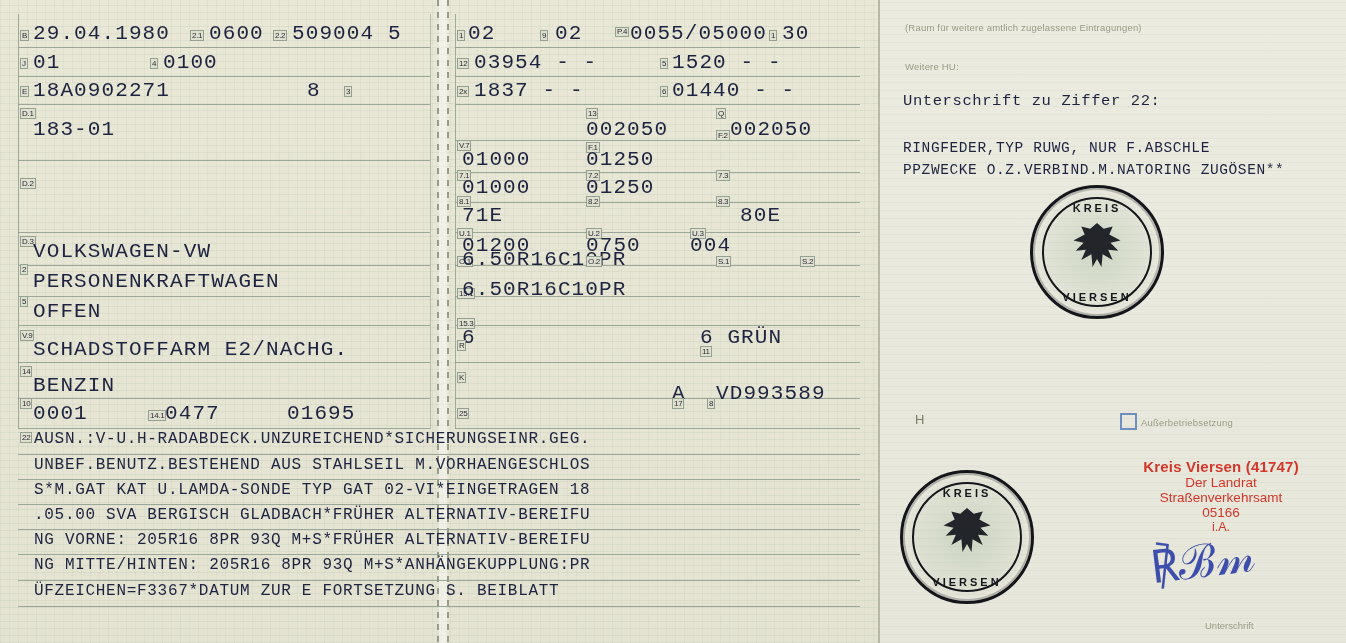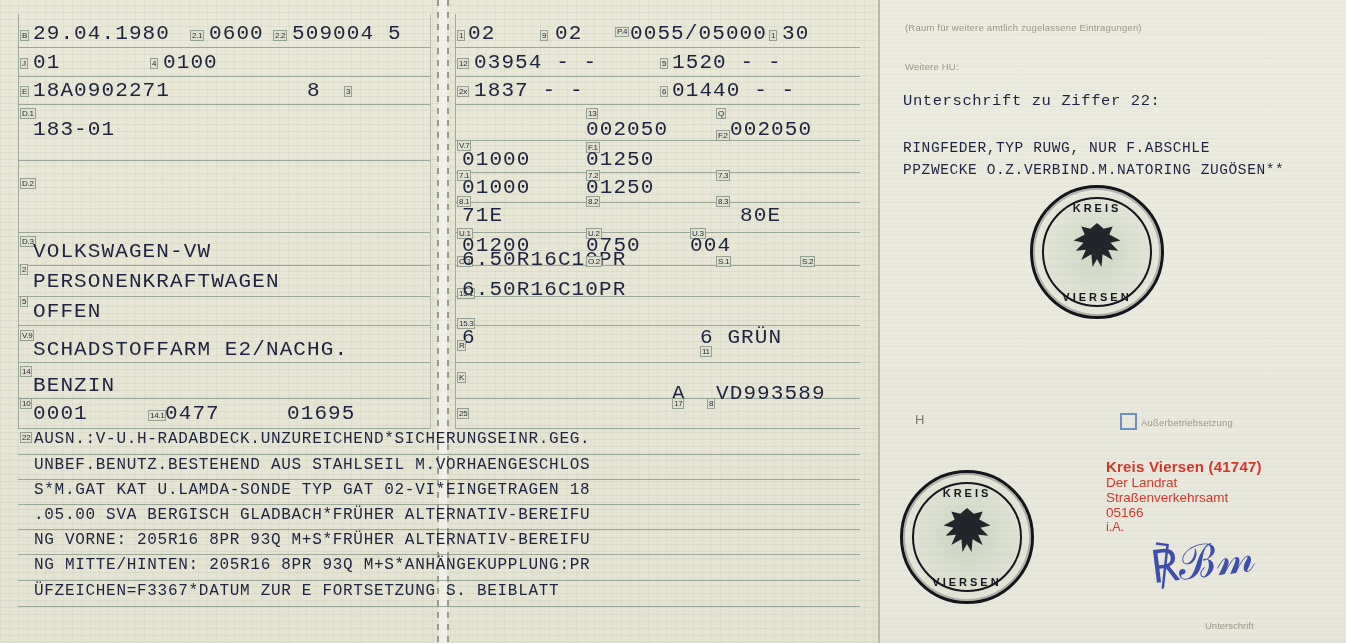--- a/index.html
+++ b/index.html
@@ -60,21 +60,21 @@
   }
   .rt{
     position:absolute;font-family:"Liberation Mono",monospace;
     font-size:14.5px;letter-spacing:.6px;color:#1d2340;white-space:nowrap;
   }
   .rt.big{font-size:15.5px;}
   .chk{
     position:absolute;width:13px;height:13px;border:2px solid #6f8fc0;background:transparent;
   }
   .auth{
-    position:absolute;text-align:left;font-family:"Liberation Sans",sans-serif;
+    position:absolute;text-align:center;font-family:"Liberation Sans",sans-serif;
     white-space:nowrap;
   }
   .auth .l1{font-size:15px;font-weight:bold;color:#d4372a;letter-spacing:.2px}
   .auth .l2{font-size:13.5px;color:#d4372a}
   .auth .l3{font-size:13.5px;color:#d4372a}
   .auth .l4{font-size:13.5px;color:#d4372a}
   .auth .l5{font-size:12.5px;color:#d4372a}
   .sig{
     position:absolute;font-family:"Liberation Serif",serif;font-size:46px;
     color:#2c3ea8;transform:rotate(-7deg);opacity:.9;

